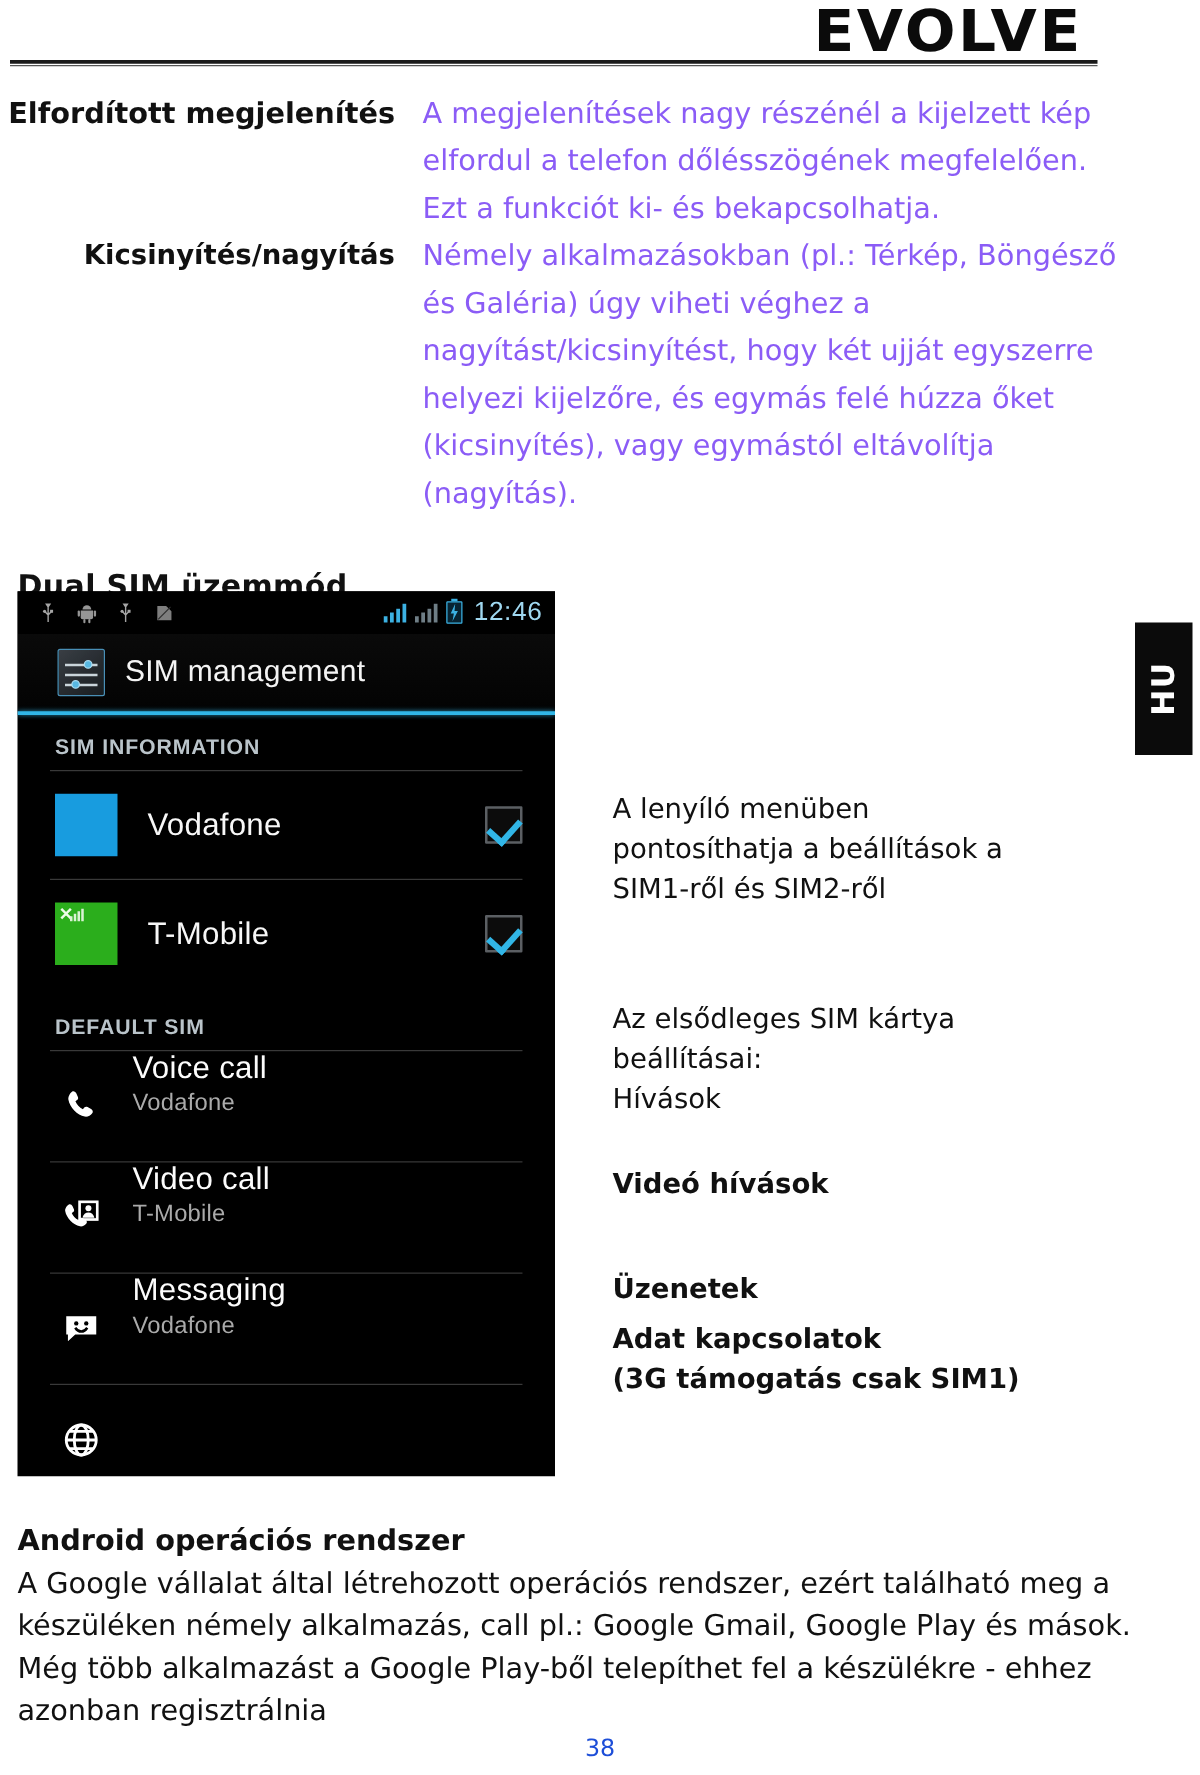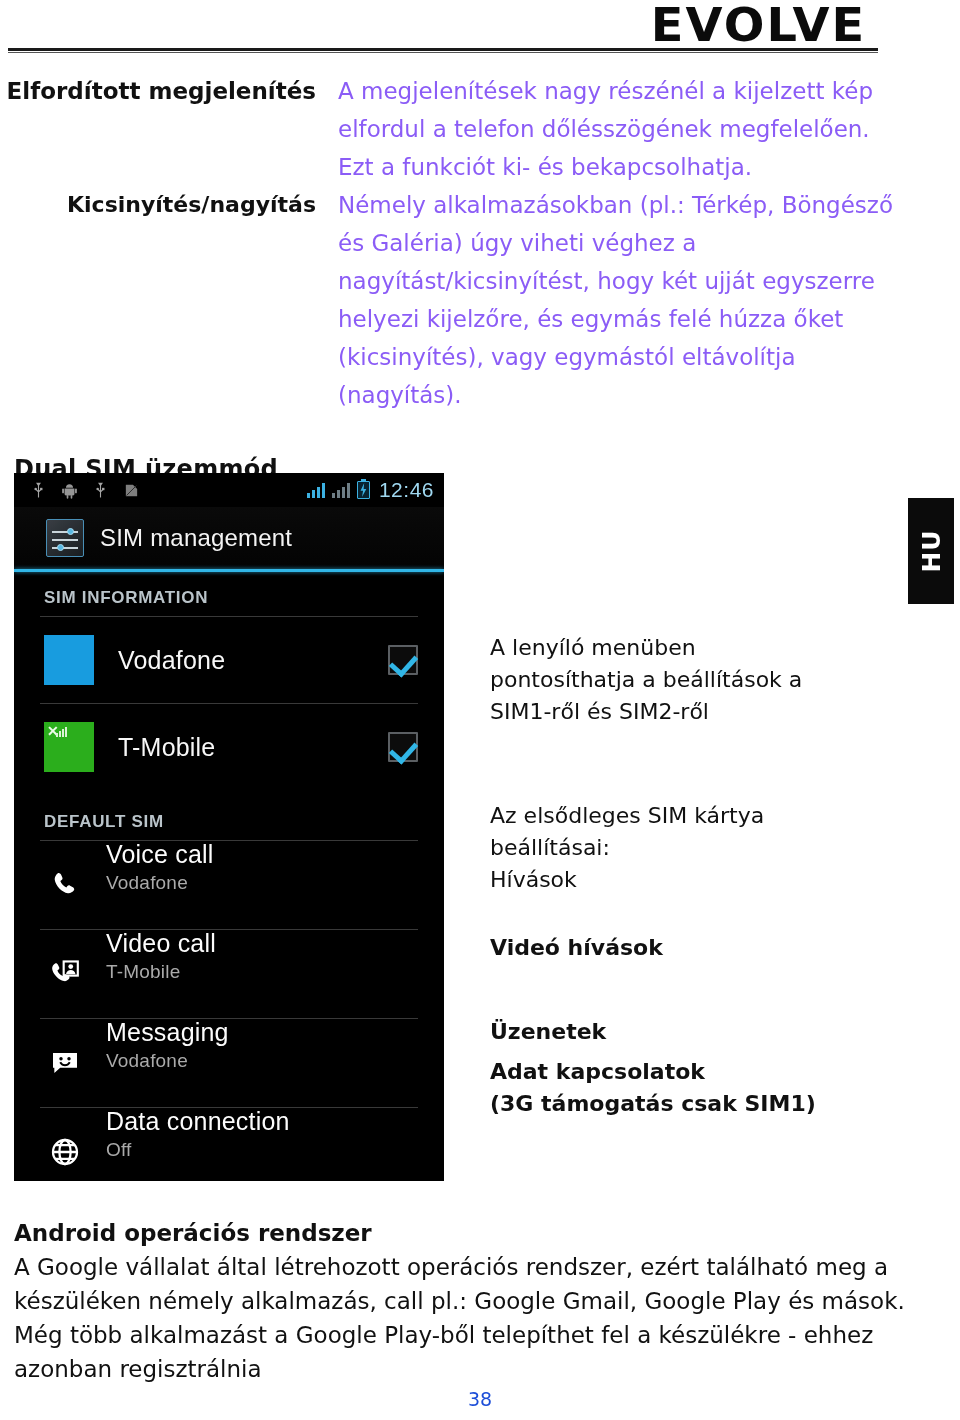--- a/index.html
+++ b/index.html
@@ -524,24 +524,20 @@
     <div class="sep"></div>
 
     <div class="drow">
       <span class="dicon">
         <svg width="32" height="32" viewBox="0 0 24 24" fill="none" stroke="#fff" stroke-width="1.7">
           <circle cx="12" cy="12" r="9"></circle>
           <ellipse cx="12" cy="12" rx="4.2" ry="9"></ellipse>
           <path d="M3 12h18M4.6 6.8h14.8M4.6 17.2h14.8"></path>
         </svg>
       </span>
-      <span class="dtext">
-        <span class="dtitle">Data connection</span>
-        <span class="dsub" style="display:block">Off</span>
-      </span>
     </div>
   </div>
 
   <div class="annot a1">
     <div>A lenyíló menüben</div>
     <div>pontosíthatja a beállítások a</div>
     <div>SIM1-ről és SIM2-ről</div>
   </div>
 
   <div class="annot a2">

